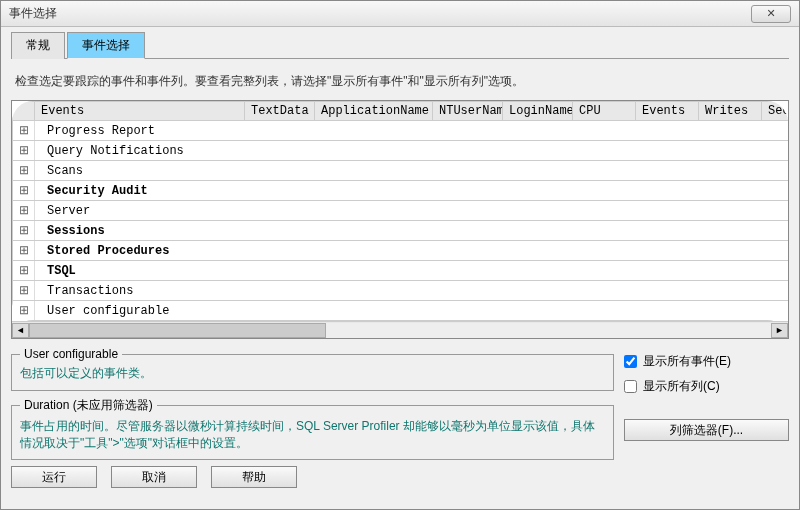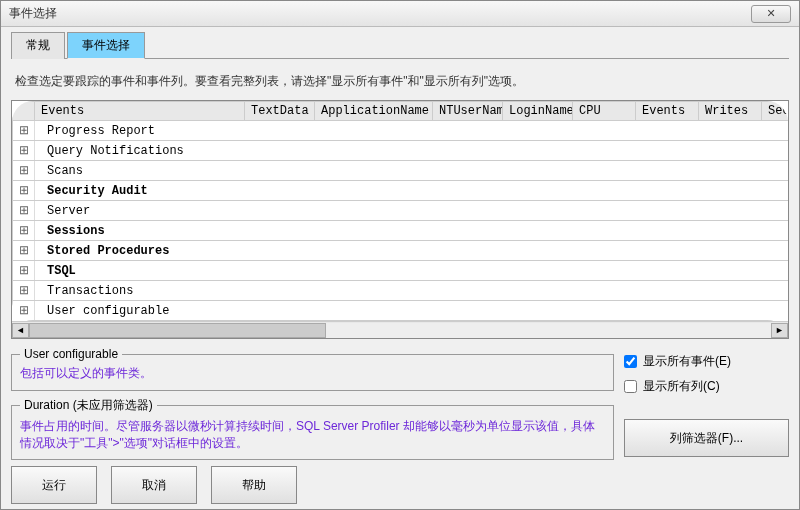--- a/index.html
+++ b/index.html
@@ -24,24 +24,24 @@
 td.eventname.bold { font-weight: bold; }
 .hscroll { height: 17px; background: #e8e8e8; border-top: 1px solid #ccc; position: relative; display: flex; align-items: center; }
 .hscroll .arrow { width: 17px; height: 15px; background: #ddd; border: 1px solid #aaa; text-align: center; font-size: 9px; line-height: 13px; }
 .hscroll .track { flex: 1; background: #eee; position: relative; height: 15px; }
 .hscroll .thumb { position: absolute; left: 0; width: 40%; height: 100%; background: #ccc; border: 1px solid #aaa; }
 .lower { display: flex; margin-top: 8px; gap: 10px; }
 .left-col { flex: 1; display: flex; flex-direction: column; gap: 6px; }
 .right-col { width: 165px; display: flex; flex-direction: column; gap: 4px; padding-top: 4px; }
 fieldset { border: 1px solid #999; padding: 4px 8px 8px 8px; background: #f0f0f0; }
 fieldset legend { padding: 0 4px; font-size: 12px; }
-fieldset .desc { color: #6d28d9; line-height: 1.4; }
+fieldset .desc { color: #0f766e; line-height: 1.4; }
 .checkbox-row { display: flex; align-items: center; gap: 4px; margin: 2px 0; }
 .checkbox-row input { margin-right: 2px; }
-.btn { height: 38px; border: 1px solid #888; background: linear-gradient(#fafafa, #e0e0e0); padding: 0 10px; font-size: 12px; }
+.btn { height: 22px; border: 1px solid #888; background: linear-gradient(#fafafa, #e0e0e0); padding: 0 10px; font-size: 12px; }
 .bottom-buttons { display: flex; gap: 14px; padding: 6px 10px 0 0; border-top: 0; }
 .bottom-buttons .btn { width: 86px; }
 .right-col .btn { width: 100%; margin-top: 18px; }
 .right-col .btn + .btn { margin-top: 4px; }
 th.c0 { width: 22px; }
 th.c1 { width: 210px; }
 th.cc { width: 70px; text-align: right; }
 th.cm { width: 118px; }
 th.cs { width: 63px; }
 </style>

